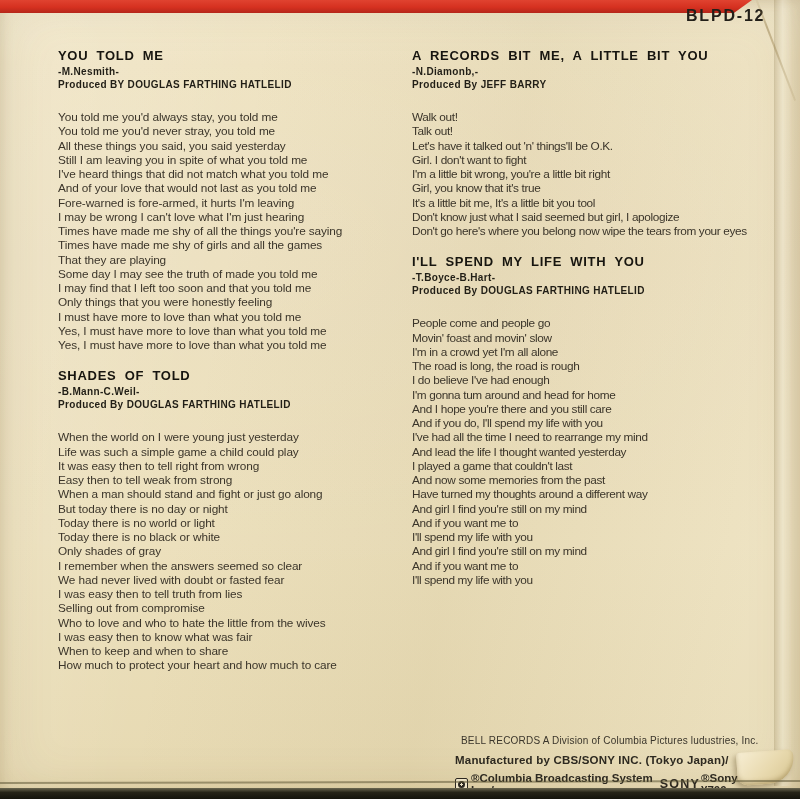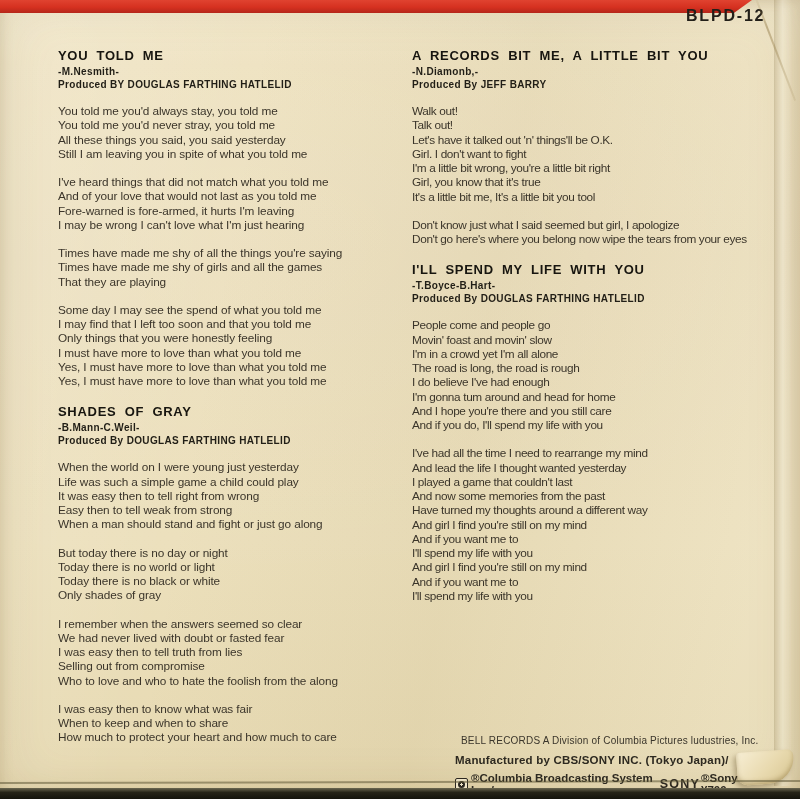--- a/index.html
+++ b/index.html
@@ -50,22 +50,22 @@
   .song + .song{margin-top:16px;}
   .song-title{
     margin:0;font-size:13px;line-height:16px;font-weight:bold;
     letter-spacing:.7px;word-spacing:4px;color:var(--title-ink);
   }
   .credit{
     margin:0;font-size:10px;line-height:12.5px;font-weight:bold;
     letter-spacing:.35px;color:#211e16;
   }
   .credit:first-of-type{margin-top:2px;}
-  .stanza{margin-top:14px;}
-  .song .stanza:first-of-type{margin-top:13px;}
+  .stanza{}
+  .song .stanza:first-of-type{margin-top:19px;}
   .lyric-line{
     margin:0;font-size:11.8px;line-height:14.25px;
     letter-spacing:-.1px;color:var(--ink);white-space:nowrap;
   }
   .col-right .lyric-line{letter-spacing:-.35px;}
 
   
   .footer{position:absolute;left:455px;top:729px;width:338px;color:#2d2920;}
   .f-line1{margin:6px;font-size:10px;line-height:12px;letter-spacing:.2px;color:#3a352b;}
   .f-line2{margin:7px 0 0 0;font-size:11.5px;font-weight:bold;letter-spacing:.2px;}
@@ -131,51 +131,51 @@
           <p class="lyric-line">And of your love that would not last as you told me</p>
           <p class="lyric-line">Fore-warned is fore-armed, it hurts I'm leaving</p>
           <p class="lyric-line">I may be wrong I can't love what I'm just hearing</p>
         </div>
         <div class="stanza">
           <p class="lyric-line">Times have made me shy of all the things you're saying</p>
           <p class="lyric-line">Times have made me shy of girls and all the games</p>
           <p class="lyric-line">That they are playing</p>
         </div>
         <div class="stanza">
-          <p class="lyric-line">Some day I may see the spend of what you told me</p>
+          <p class="lyric-line">Some day I may see the truth of made you told me</p>
           <p class="lyric-line">I may find that I left too soon and that you told me</p>
           <p class="lyric-line">Only things that you were honestly feeling</p>
           <p class="lyric-line">I must have more to love than what you told me</p>
           <p class="lyric-line">Yes, I must have more to love than what you told me</p>
           <p class="lyric-line">Yes, I must have more to love than what you told me</p>
         </div>
       </section>
       <section class="song">
-        <h2 class="song-title">SHADES OF GRAY</h2>
+        <h2 class="song-title">SHADES OF TOLD</h2>
         <p class="credit">-B.Mann-C.Weil-</p>
         <p class="credit">Produced By DOUGLAS FARTHING HATLELID</p>
         <div class="stanza">
           <p class="lyric-line">When the world on I were young just yesterday</p>
           <p class="lyric-line">Life was such a simple game a child could play</p>
           <p class="lyric-line">It was easy then to tell right from wrong</p>
           <p class="lyric-line">Easy then to tell weak from strong</p>
           <p class="lyric-line">When a man should stand and fight or just go along</p>
         </div>
         <div class="stanza">
           <p class="lyric-line">But today there is no day or night</p>
           <p class="lyric-line">Today there is no world or light</p>
           <p class="lyric-line">Today there is no black or white</p>
           <p class="lyric-line">Only shades of gray</p>
         </div>
         <div class="stanza">
           <p class="lyric-line">I remember when the answers seemed so clear</p>
           <p class="lyric-line">We had never lived with doubt or fasted fear</p>
           <p class="lyric-line">I was easy then to tell truth from lies</p>
           <p class="lyric-line">Selling out from compromise</p>
-          <p class="lyric-line">Who to love and who to hate the foolish from the along</p>
+          <p class="lyric-line">Who to love and who to hate the little from the wives</p>
         </div>
         <div class="stanza">
           <p class="lyric-line">I was easy then to know what was fair</p>
           <p class="lyric-line">When to keep and when to share</p>
           <p class="lyric-line">How much to protect your heart and how much to care</p>
         </div>
       </section>
     </div>
   <div class="col col-right" id="col-right">
       <section class="song">

